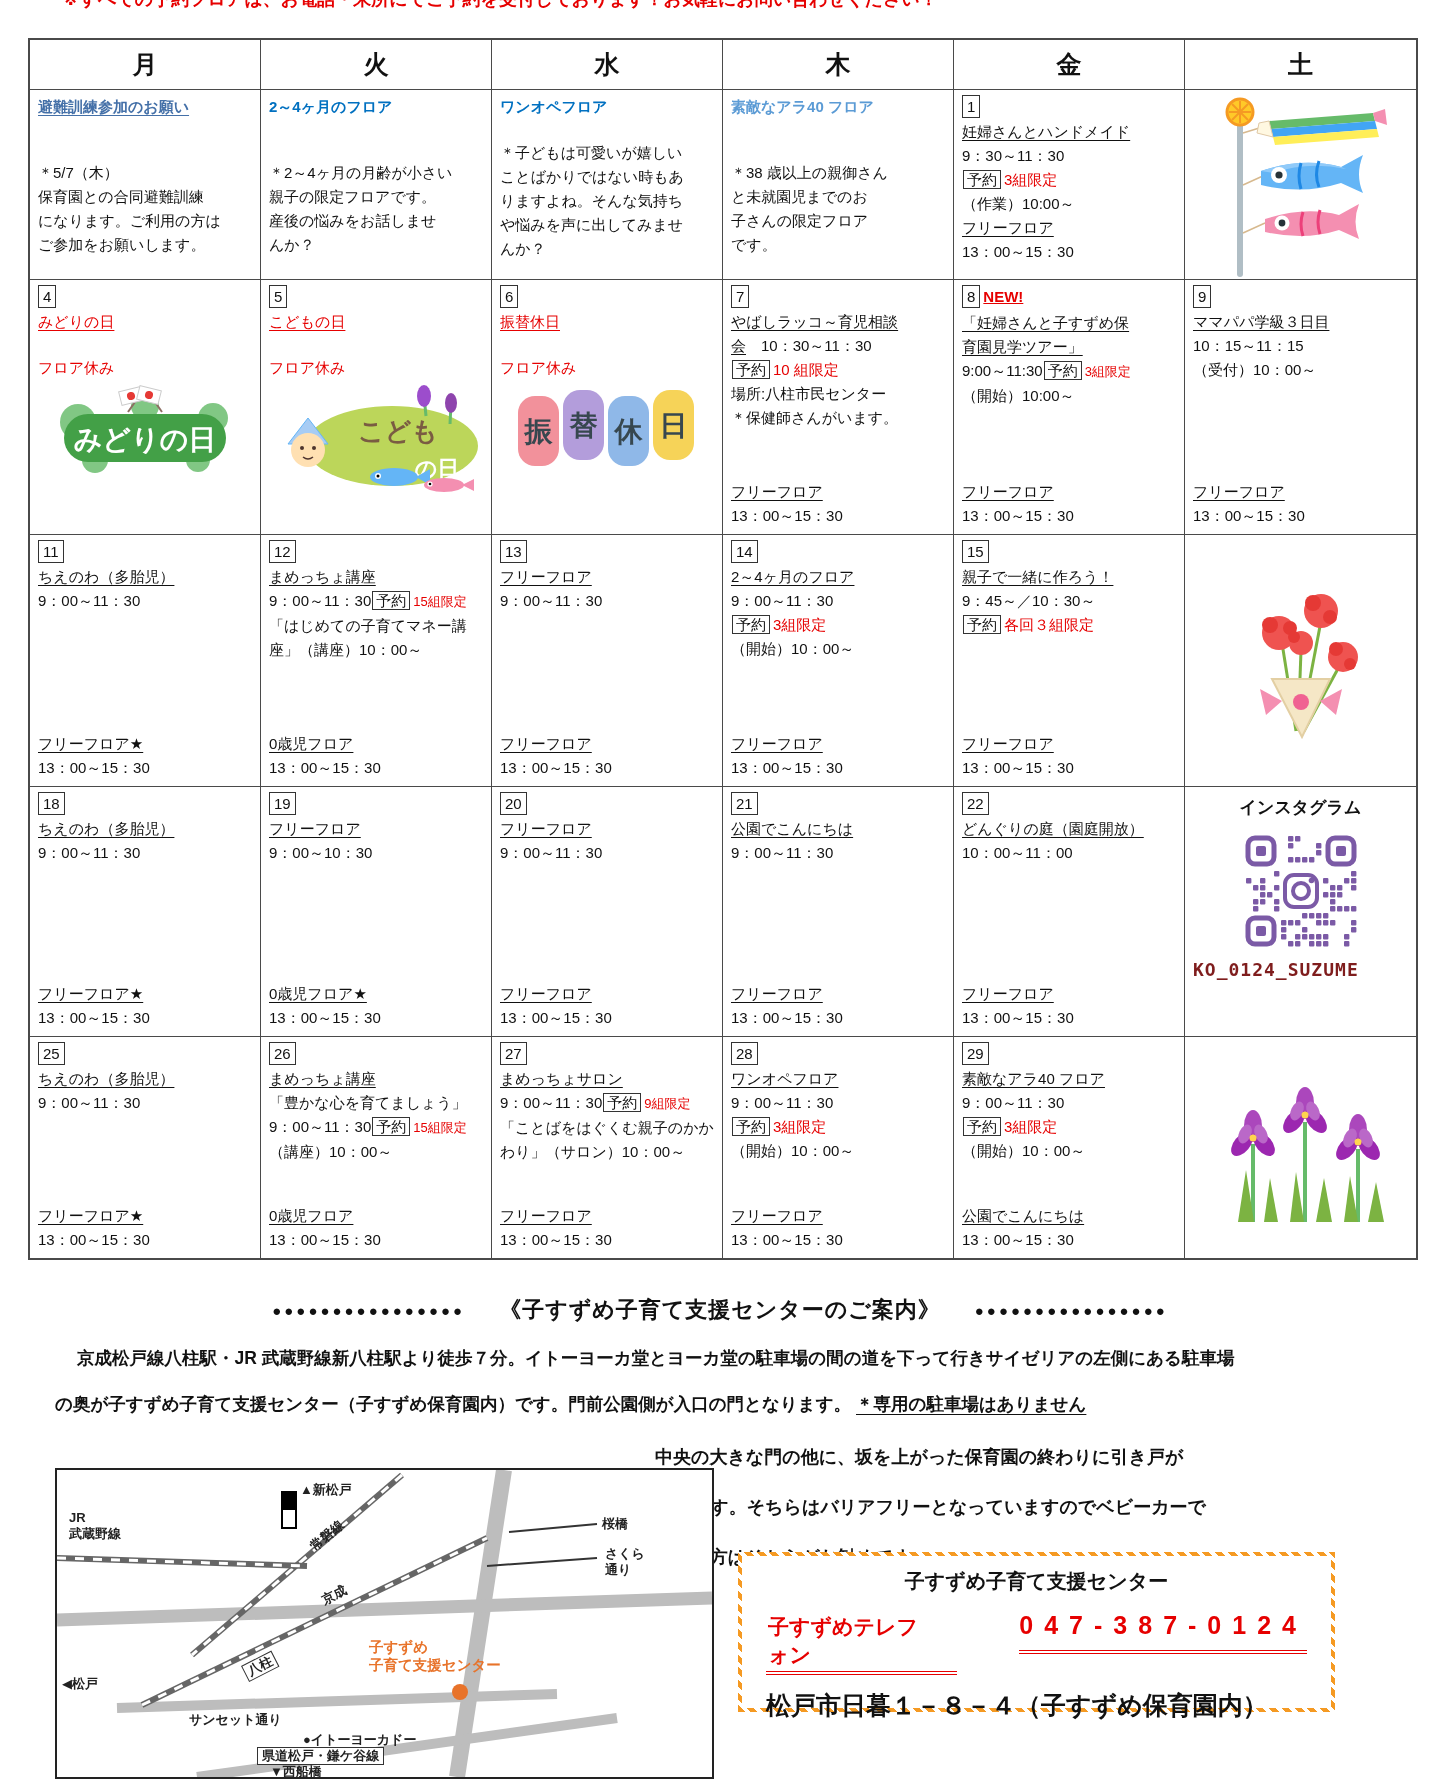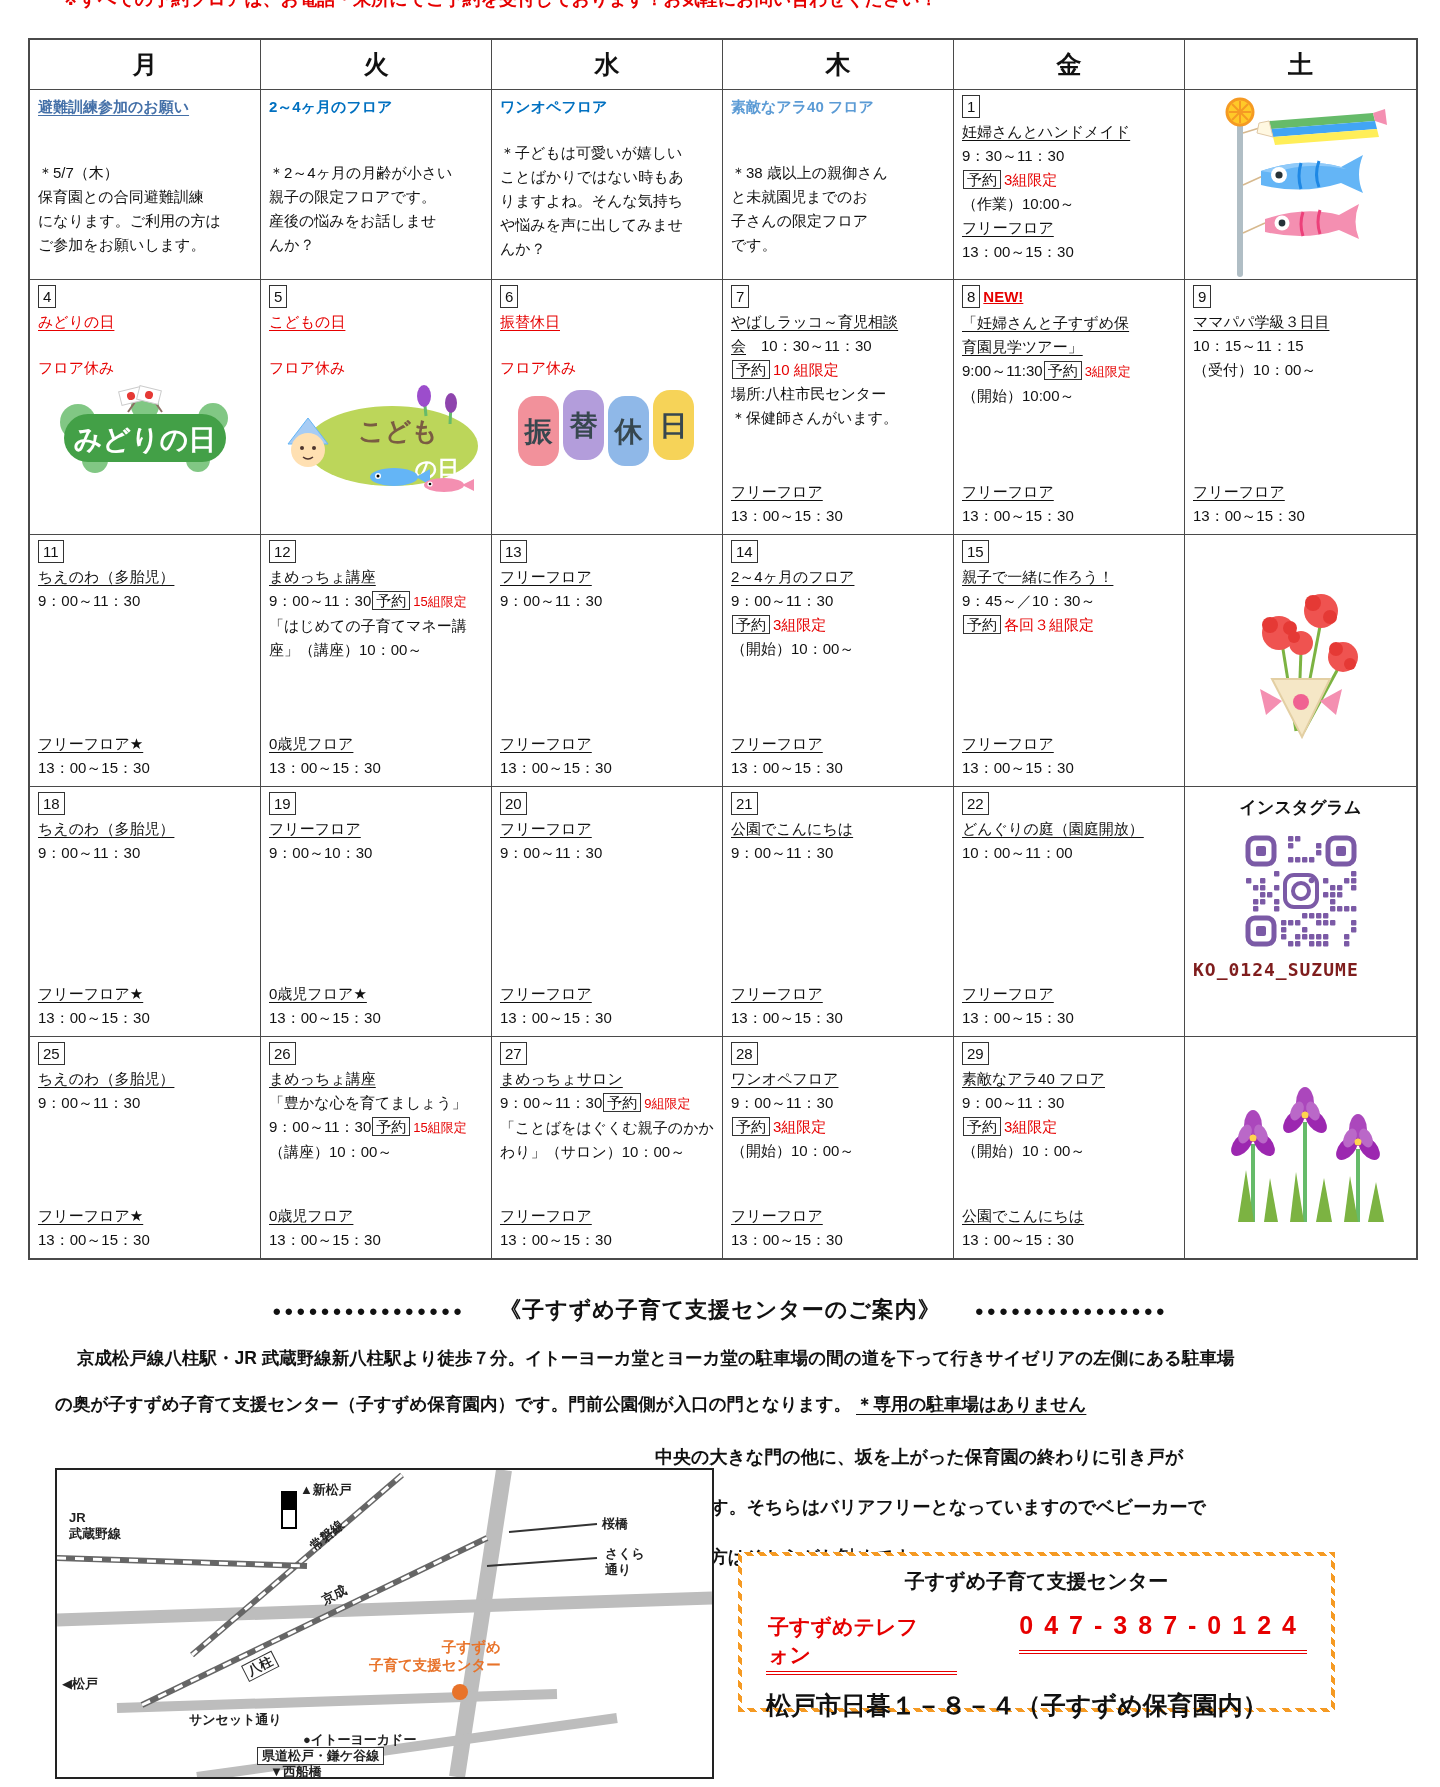--- a/index.html
+++ b/index.html
@@ -63,21 +63,21 @@
   .ml{position:absolute;font-size:13px;font-weight:bold;color:#222;white-space:pre-line;
       line-height:1.25;transform-origin:left top;}
   #ml0{left:12px;top:40px;}
   #ml1{left:243px;top:12px;}
   #ml2{left:250px;top:72px;transform:rotate(-40deg);}
   #ml3{left:545px;top:46px;}
   #ml4{left:548px;top:76px;}
   #ml5{left:262px;top:124px;transform:rotate(-27deg);}
   #ml6{left:5px;top:206px;}
   #ml7{left:184px;top:196px;transform:rotate(-27deg);border:1.5px solid #333;padding:0 3px;background:#fff;}
-  #ml8{left:312px;top:168px;color:#E8732A;font-size:14.5px;text-align:right;}
+  #ml8{left:312px;top:168px;color:#E8732A;font-size:14.5px;}
   #ml9{left:132px;top:242px;}
   #ml10{left:246px;top:262px;}
   #ml11{left:200px;top:277px;border:1.5px solid #333;padding:0 4px;background:#fff;}
   #ml12{left:213px;top:294px;}
 
   
   .phone-box{position:absolute;left:738px;top:1552px;width:597px;height:160px;box-sizing:border-box;
       padding:12px 24px;border:4px solid transparent;
       background:linear-gradient(#fff,#fff) padding-box,
                  repeating-linear-gradient(45deg,#F59A23 0 5px,#fff 5px 9px) border-box;}

